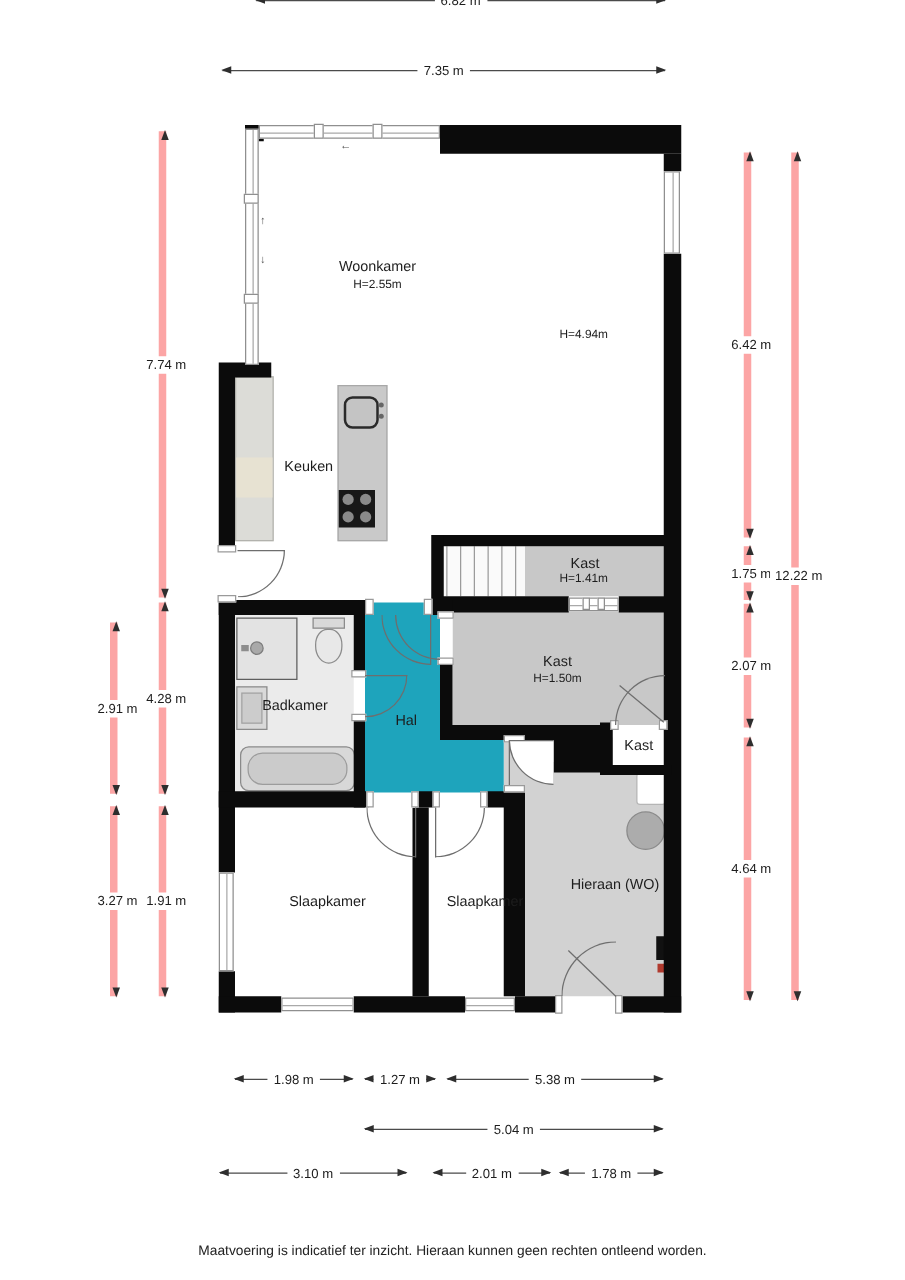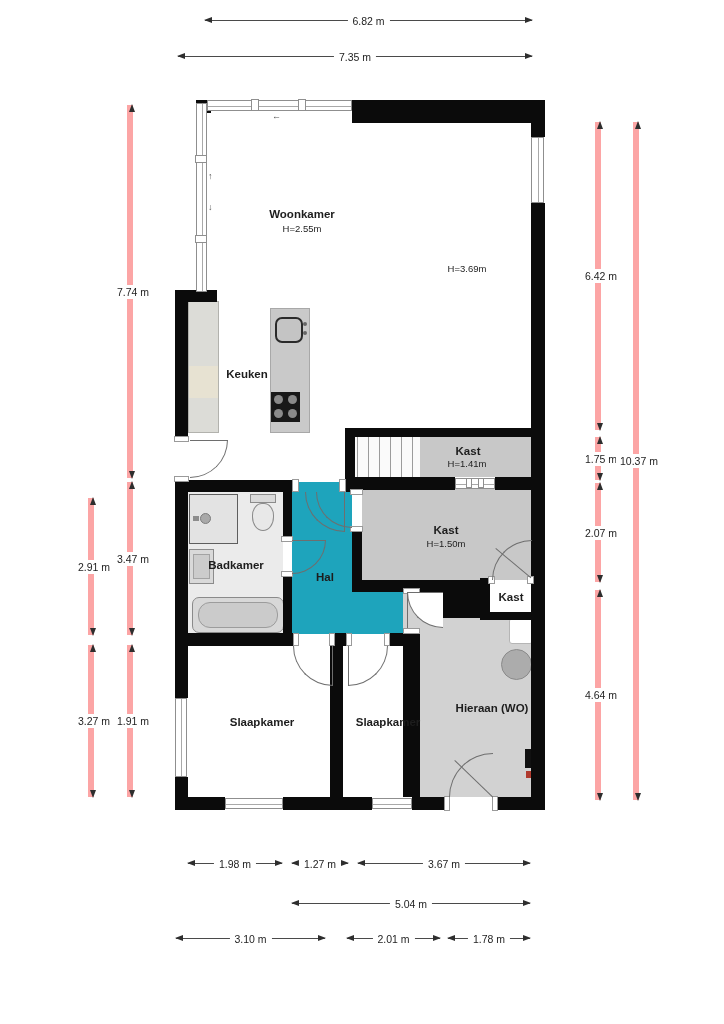--- a/index.html
+++ b/index.html
@@ -17,21 +17,21 @@
   .dimv{position:absolute;width:0;border-left:6px solid #fca5a5;}
   .dimv::before{content:"";position:absolute;top:-1px;left:-4px;width:0;height:0;
     border-left:3.5px solid transparent;border-right:3.5px solid transparent;border-bottom:8px solid #2e2e2e;}
   .dimv::after{content:"";position:absolute;bottom:-1px;left:-4px;width:0;height:0;
     border-left:3.5px solid transparent;border-right:3.5px solid transparent;border-top:8px solid #2e2e2e;}
   .dimh .dlab{position:absolute;left:50%;top:0;transform:translate(-50%,-50%);
     background:#fff;padding:0 5px;font-size:10.5px;white-space:nowrap;}
   .dimv .dlab{position:absolute;left:0;top:50%;transform:translate(-50%,-50%);
     background:#fff;padding:1px 4px;font-size:10.5px;white-space:nowrap;}
   
-  .rlab{position:absolute;transform:translate(-50%,-50%);font-size:11.5px;white-space:nowrap;font-weight:bold;}
+  .rlab{position:absolute;transform:translate(-50%,-50%);font-size:11.5px;white-space:nowrap;}
   .slab{position:absolute;transform:translate(-50%,-50%);font-size:9.5px;white-space:nowrap;}
   
   .win{position:absolute;background:#fff;border:1px solid #8f8f8f;box-sizing:border-box;}
   .win.h::after{content:"";position:absolute;left:0;right:0;top:50%;border-top:1.5px solid #a9a9a9;}
   .win.v::after{content:"";position:absolute;top:0;bottom:0;left:50%;border-left:1.5px solid #a9a9a9;}
   .wmark{position:absolute;background:#fff;border:1px solid #8f8f8f;box-sizing:border-box;}
   .jamb{position:absolute;background:#fff;border:1px solid #9a9a9a;box-sizing:border-box;}
   .open{position:absolute;background:#fff;}
   
   .arc{position:absolute;box-sizing:border-box;border:0 solid #6e6e6e;background:transparent;}
@@ -42,32 +42,32 @@
   .leafv{position:absolute;width:0;border-left:1px solid #6e6e6e;}
   .stair-line{position:absolute;width:0;border-left:1px solid #9b9b9b;top:0;bottom:0;}
   .winarrow{position:absolute;font-size:9px;color:#555;line-height:1;}
   .footer{position:absolute;left:0;right:0;text-align:center;font-size:11px;color:#222;}
 </style>
 </head>
 <body>
 
 <div id="stage">
 
-  <div class="dimh" style="left:205px;top:20px;width:327px;text-align:right;">
+  <div class="dimh" style="left:205px;top:0;width:327px;text-align:right;">
       <span class="dlab">6.82 m</span>
     </div>
   <div class="dimh" style="left:178px;top:56px;width:354px;">
       <span class="dlab">7.35 m</span>
     </div>
 
   <div class="dimv" style="left:127px;top:105px;height:373px;">
       <span class="dlab">7.74 m</span>
     </div>
   <div class="dimv" style="left:127px;top:482px;height:153px;">
-      <span class="dlab">3.47 m</span>
+      <span class="dlab">4.28 m</span>
     </div>
   <div class="dimv" style="left:88px;top:498px;height:137px;">
       <span class="dlab">2.91 m</span>
     </div>
   <div class="dimv" style="left:88px;top:645px;height:152px;">
       <span class="dlab">3.27 m</span>
     </div>
   <div class="dimv" style="left:127px;top:645px;height:152px;">
       <span class="dlab">1.91 m</span>
     </div>
@@ -78,31 +78,31 @@
   <div class="dimv" style="left:595px;top:437px;height:43px;">
       <span class="dlab">1.75 m</span>
     </div>
   <div class="dimv" style="left:595px;top:483px;height:99px;">
       <span class="dlab">2.07 m</span>
     </div>
   <div class="dimv" style="left:595px;top:590px;height:210px;">
       <span class="dlab">4.64 m</span>
     </div>
   <div class="dimv" style="left:633px;top:122px;height:678px;">
-      <span class="dlab">10.37 m</span>
+      <span class="dlab">12.22 m</span>
     </div>
 
   <div class="dimh" style="left:188px;top:863px;width:94px;">
       <span class="dlab">1.98 m</span>
     </div>
   <div class="dimh" style="left:292px;top:863px;width:56px;">
       <span class="dlab">1.27 m</span>
     </div>
   <div class="dimh" style="left:358px;top:863px;width:172px;">
-      <span class="dlab">3.67 m</span>
+      <span class="dlab">5.38 m</span>
     </div>
   <div class="dimh" style="left:292px;top:903px;width:238px;">
       <span class="dlab">5.04 m</span>
     </div>
   <div class="dimh" style="left:176px;top:938px;width:149px;">
       <span class="dlab">3.10 m</span>
     </div>
   <div class="dimh" style="left:347px;top:938px;width:93px;">
       <span class="dlab">2.01 m</span>
     </div>
@@ -253,26 +253,27 @@
   <div class="leafh" style="left:455px;top:760px;width:53px;transform:rotate(44deg);transform-origin:left top;"></div>
 
   <div class="arc c-tr" style="left:293px;top:646px;width:40px;height:40px;"></div>
   <div class="leafv" style="left:332px;top:646px;height:40px;"></div>
 
   <div class="arc c-tl" style="left:348px;top:646px;width:40px;height:40px;"></div>
   <div class="leafv" style="left:348px;top:646px;height:40px;"></div>
 
   <div class="rlab" style="left:302px;top:214px;">Woonkamer</div>
   <div class="slab" style="left:302px;top:228px;">H=2.55m</div>
-  <div class="slab" style="left:467px;top:268px;">H=3.69m</div>
+  <div class="slab" style="left:467px;top:268px;">H=4.94m</div>
   <div class="rlab" style="left:241px;top:374px;padding-left:12px;">Keuken</div>
   <div class="rlab" style="left:468px;top:451px;">Kast</div>
   <div class="slab" style="left:467px;top:463px;">H=1.41m</div>
   <div class="rlab" style="left:446px;top:530px;">Kast</div>
   <div class="slab" style="left:446px;top:543px;">H=1.50m</div>
   <div class="rlab" style="left:511px;top:597px;">Kast</div>
   <div class="rlab" style="left:236px;top:565px;">Badkamer</div>
   <div class="rlab" style="left:325px;top:577px;">Hal</div>
   <div class="rlab" style="left:262px;top:722px;">Slaapkamer</div>
   <div class="rlab" style="left:388px;top:722px;">Slaapkamer</div>
   <div class="rlab" style="left:492px;top:708px;">Hieraan (WO)</div>
 
+  <div class="footer" style="top:995px;">Maatvoering is indicatief ter inzicht. Hieraan kunnen geen rechten ontleend worden.</div>
 </div>
 
 </body></html>

